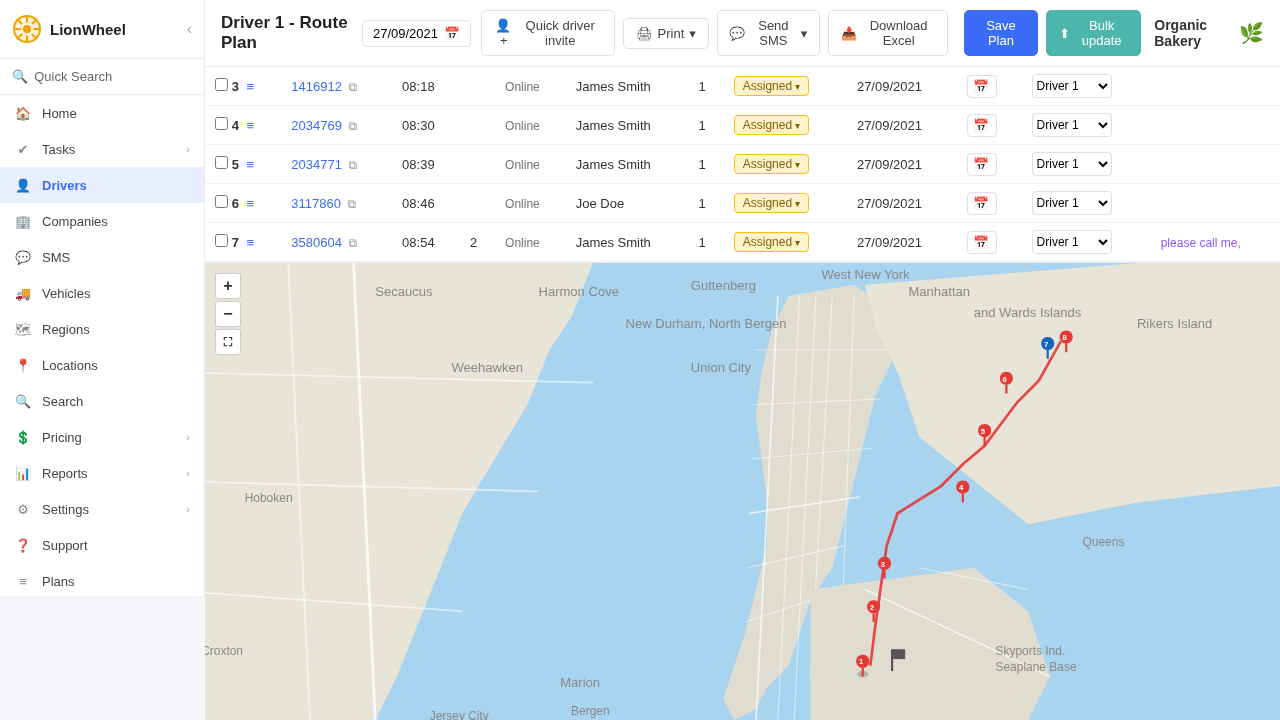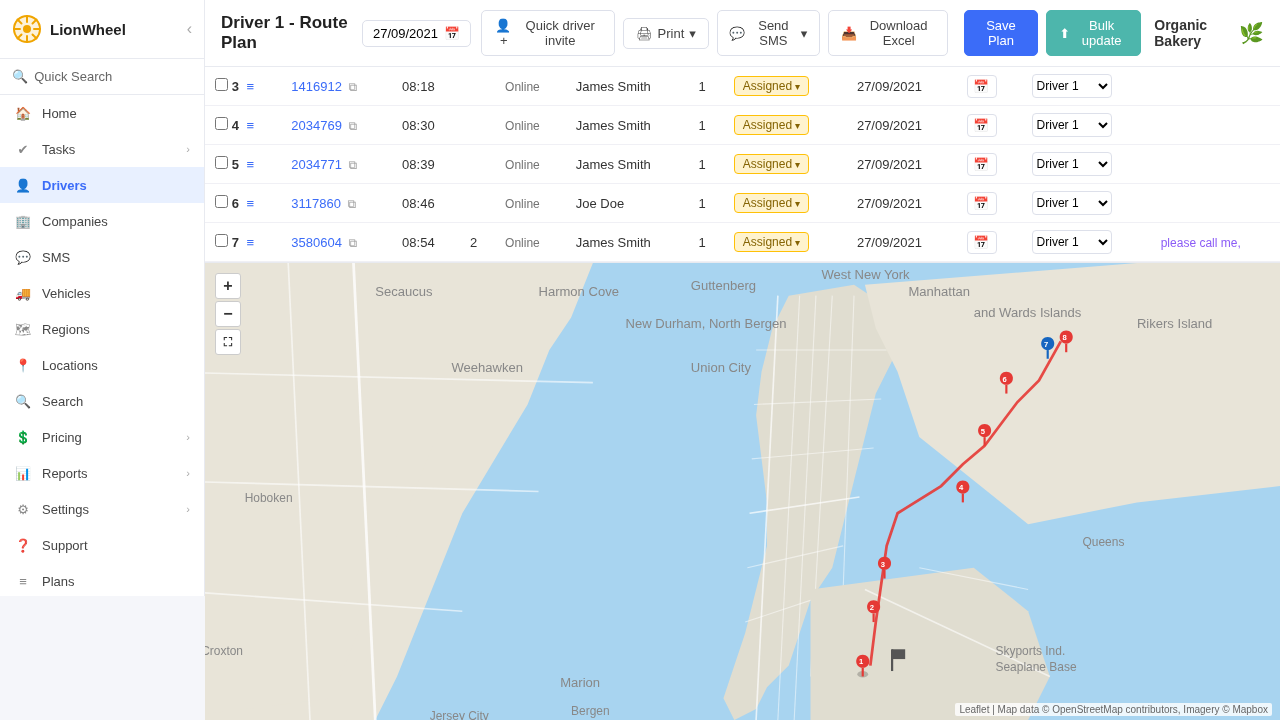--- a/index.html
+++ b/index.html
@@ -743,17 +743,16 @@
         </g>
       </svg>
 
       
       <div class="map-controls">
         <div class="map-ctrl-btn">+</div>
         <div class="map-ctrl-btn">−</div>
         <div class="map-ctrl-btn" style="font-size:12px;">⛶</div>
       </div>
 
-      <div class="map-attribution">Leaflet | Map data © OpenStreetMap contributors, Imagery © Mapbox</div>
     </div>
 
   </div>
 </div>
 
 </body></html>

